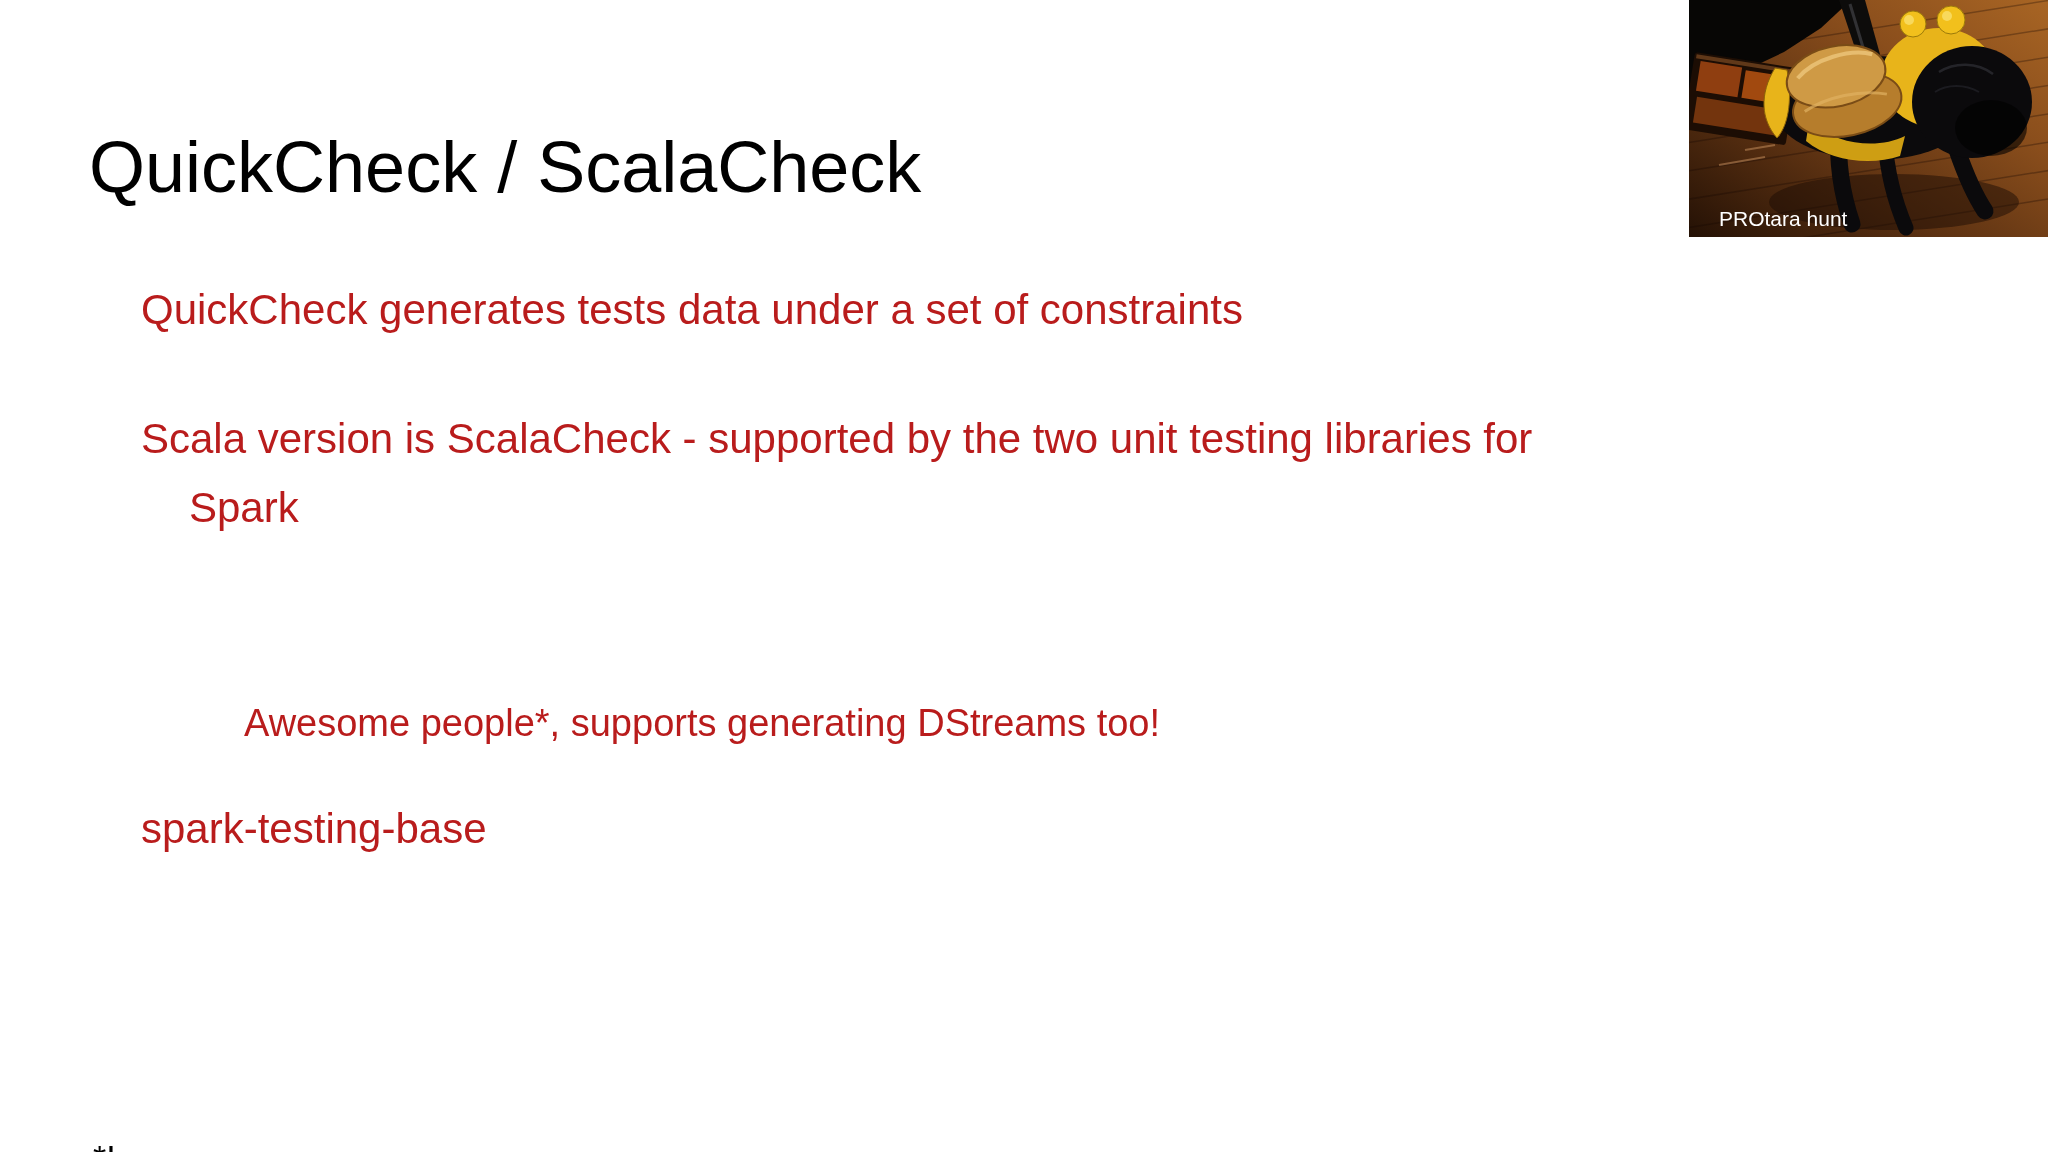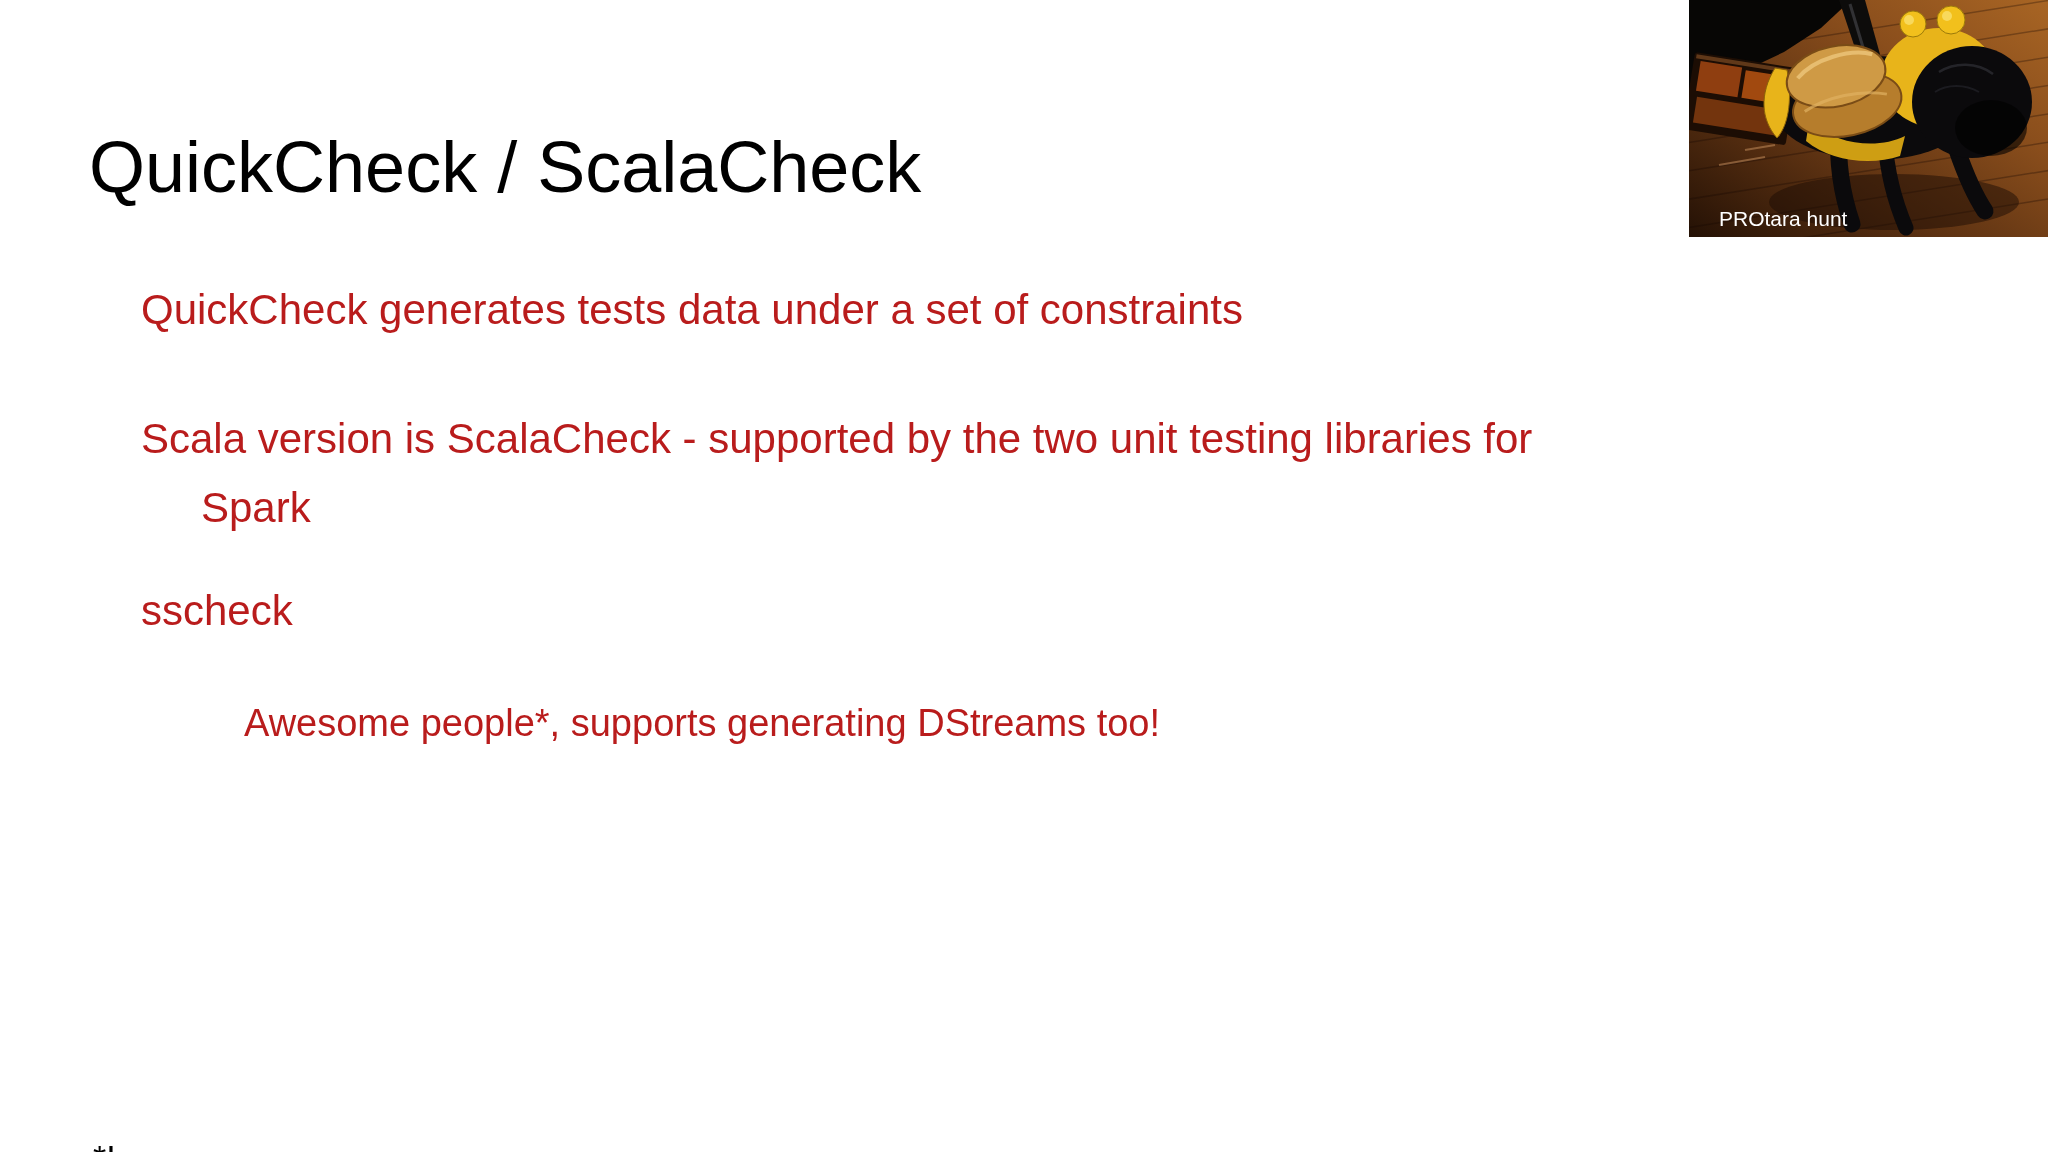--- a/index.html
+++ b/index.html
@@ -39,21 +39,21 @@
     font-size: 42px;
     line-height: 69px;
   }
   .l2 {
     left: 244px;
     font-size: 38px;
     line-height: 48px;
     text-align: center;
   }
   .para .line { display: block; }
-  .para .line.wrap-indent { margin-left: 60px; }
+  .para .line.wrap-indent { margin-left: 48px; }
   .footnote {
     position: absolute;
     left: 93px;
     top: 1137px;
     font-size: 34px;
     line-height: 41px;
     white-space: nowrap;
   }
   .photo {
     position: absolute;
@@ -74,28 +74,28 @@
 
   <div class="para l1" style="top:275px">
     <span class="line">QuickCheck generates tests data under a set of constraints</span>
   </div>
 
   <div class="para l1" style="top:404px">
     <span class="line">Scala version is ScalaCheck - supported by the two unit testing libraries for</span>
     <span class="line wrap-indent">Spark</span>
   </div>
 
-  <div class="para l1" style="top:576px">
-    <span class="line">sscheck</span>
-  </div>
 
   <div class="para l2" style="top:699px">
     <span class="line">Awesome people*, supports generating DStreams too!</span>
   </div>
 
+  <div class="para l1" style="top:794px">
+    <span class="line">spark-testing-base</span>
+  </div>
 
 
   <div class="footnote">*I</div>
 
   <div class="photo">
     <svg width="359" height="237" viewBox="0 0 359 237" xmlns="http://www.w3.org/2000/svg">
       <defs>
         <linearGradient id="wood" x1="0" y1="1" x2="1" y2="0">
           <stop offset="0" stop-color="#241105"></stop>
           <stop offset="0.35" stop-color="#5d3212"></stop>

